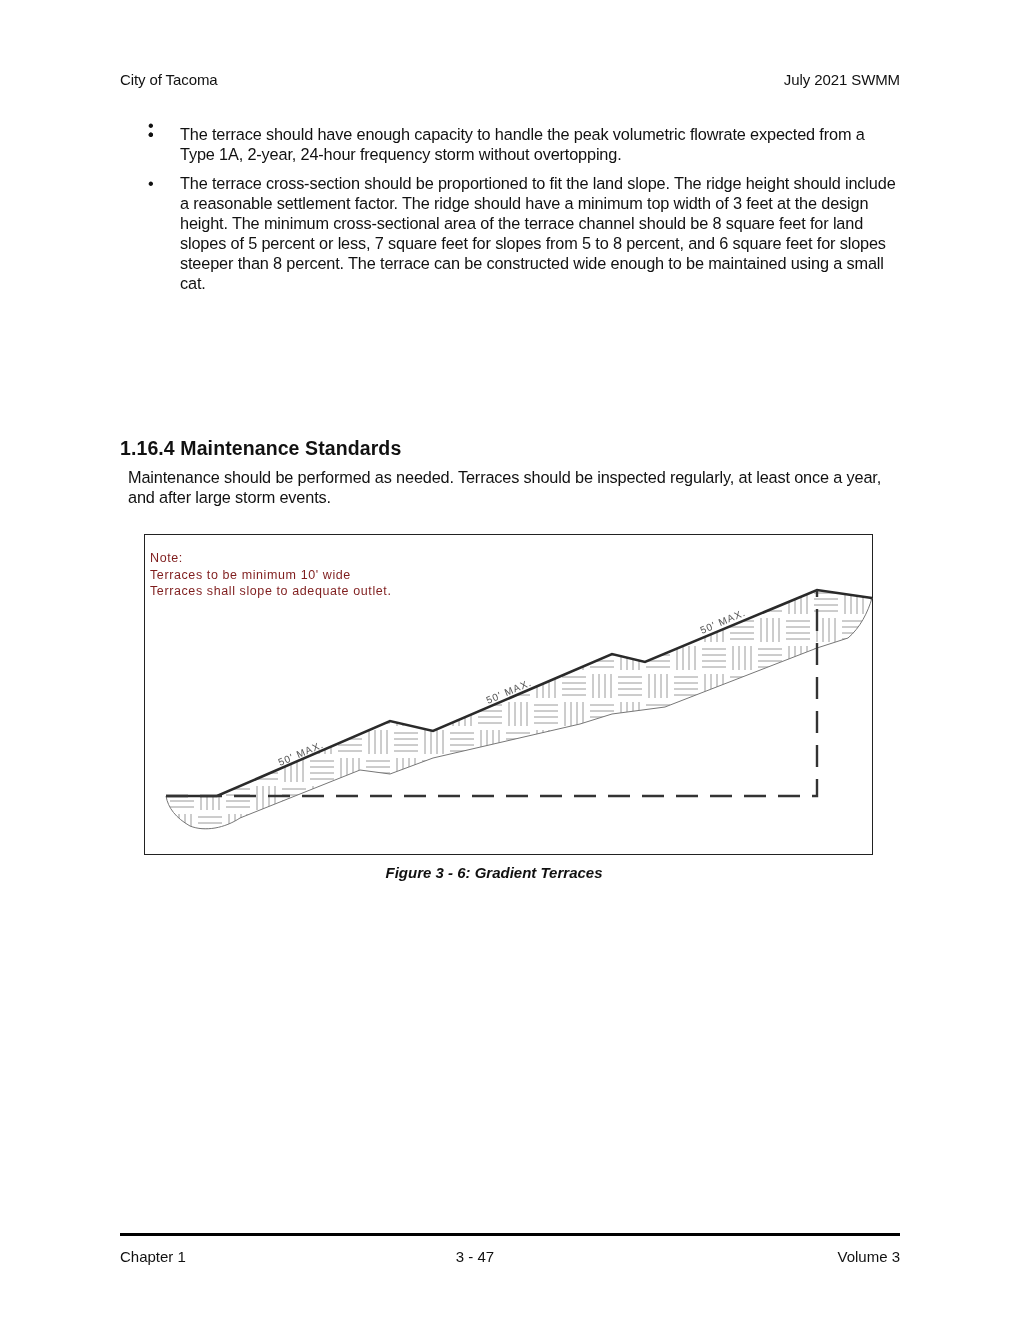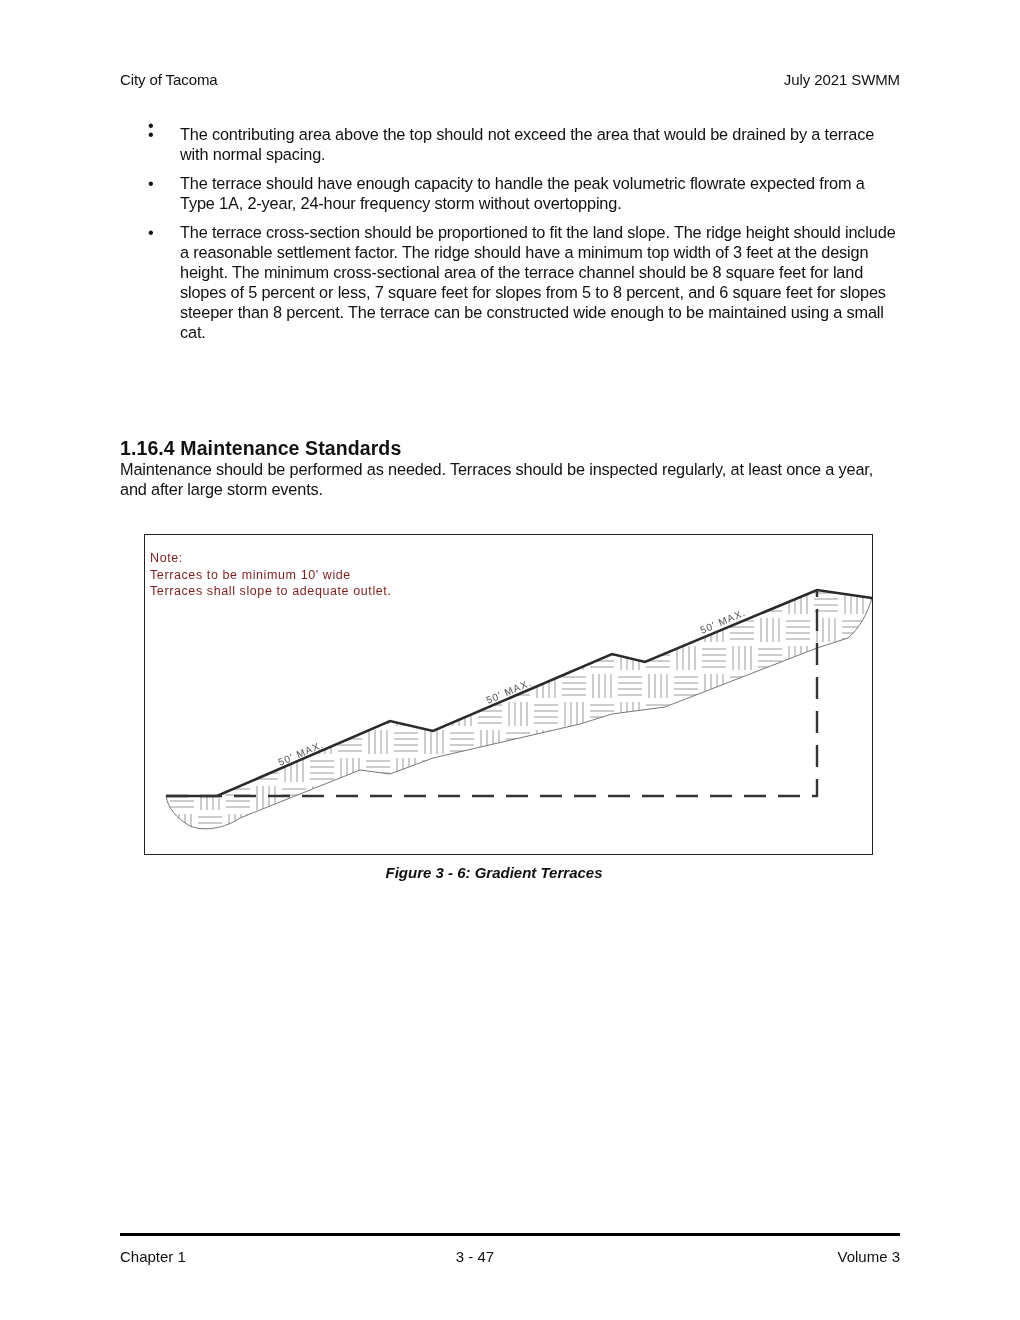--- a/index.html
+++ b/index.html
@@ -9,21 +9,21 @@
   }
   .hdr { position: absolute; top: 71px; font-size: 15px; letter-spacing: -0.1px; }
   .hdr-left { left: 120px; }
   .hdr-right { right: 120px; }
 
   .bullets { position: absolute; left: 120px; top: 115px; width: 780px; margin: 0; padding: 0; list-style: none; }
   .bullet { position: relative; padding-left: 60px; font-size: 16.3px; line-height: 20px; margin-bottom: 9px; letter-spacing: -0.15px; }
   .bullet-dot { position: absolute; left: 28px; top: 0; }
 
   .section-heading { position: absolute; left: 120px; top: 437px; margin: 0; font-size: 19.5px; font-weight: bold; letter-spacing: 0.1px; }
-  .section-body { position: absolute; left: 120px; top: 459px; width: 780px; margin: 0; font-size: 16.3px; line-height: 20px; letter-spacing: -0.15px; }
+  .section-body { position: absolute; left: 120px; top: 459px; width: 780px; margin: 8px; font-size: 16.3px; line-height: 20px; letter-spacing: -0.15px; }
 
   .figure-frame { position: absolute; left: 144px; top: 534px; width: 729px; height: 321px; border: 1.5px solid #222222; box-sizing: border-box; }
   .figure-svg { position: absolute; left: 0; top: 0; }
   .note { position: absolute; left: 150px; top: 550px; font-size: 12.5px; line-height: 16.5px; color: #7f1d1d; letter-spacing: 0.6px; }
 
   .caption { position: absolute; left: 0; width: 948px; top: 864px; text-align: center; font-size: 15px; font-weight: bold; font-style: italic; margin-left: 20px; }
 
   .footer-rule { position: absolute; left: 120px; top: 1233px; width: 780px; height: 3px; background: #000000; }
   .ftr { position: absolute; top: 1248px; font-size: 15px; }
   .ftr-left { left: 120px; }
@@ -35,21 +35,20 @@
 
 <div class="hdr hdr-left">City of Tacoma</div>
 <div class="hdr hdr-right">July 2021 SWMM</div>
 
 <ul class="bullets">
   <li class="bullet">
     <span class="bullet-dot">•</span>
   </li>
   <li class="bullet">
     <span class="bullet-dot">•</span>
-    <span>The contributing area above the top should not exceed the area that would be drained by a terrace with normal spacing.</span>
   </li>
   <li class="bullet">
     <span class="bullet-dot">•</span>
     <span>The terrace should have enough capacity to handle the peak volumetric flowrate expected from a Type 1A, 2-year, 24-hour frequency storm without overtopping.</span>
   </li>
   <li class="bullet">
     <span class="bullet-dot">•</span>
     <span>The terrace cross-section should be proportioned to fit the land slope.  The ridge height should include a reasonable settlement factor. The ridge should have a minimum top width of 3 feet at the design height. The minimum cross-sectional area of the terrace channel should be 8 square feet for land slopes of 5 percent or less, 7 square feet for slopes from 5 to 8 percent, and 6 square feet for slopes steeper than 8 percent. The terrace can be constructed wide enough to be maintained using a small cat.</span>
   </li>
 </ul>

